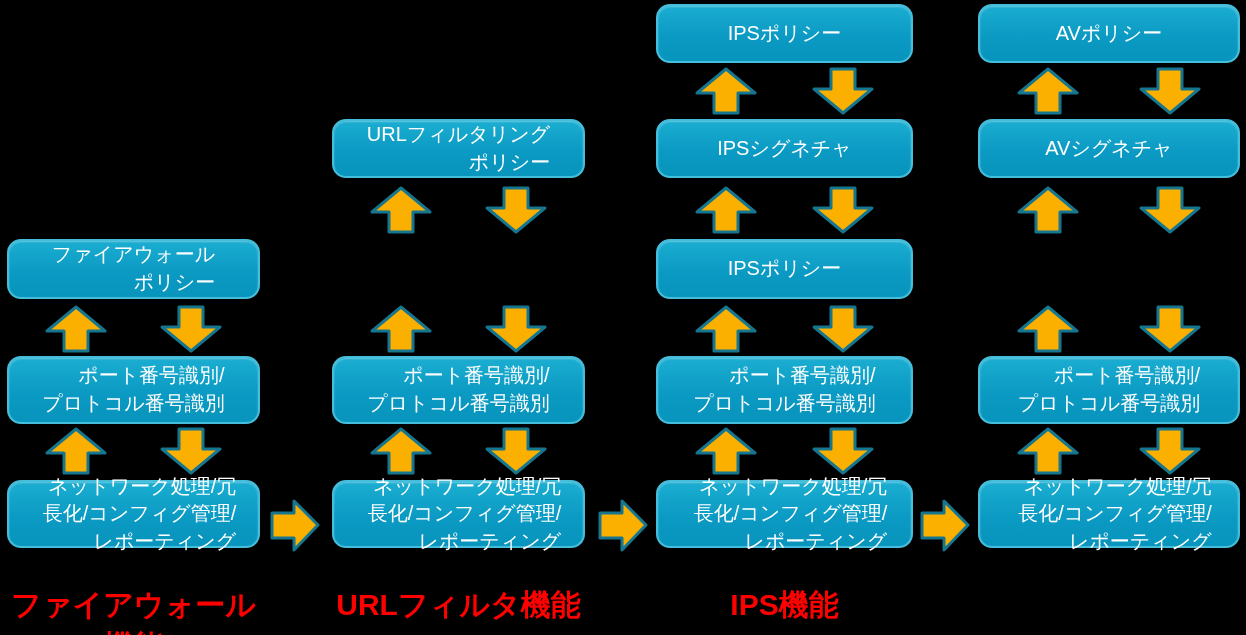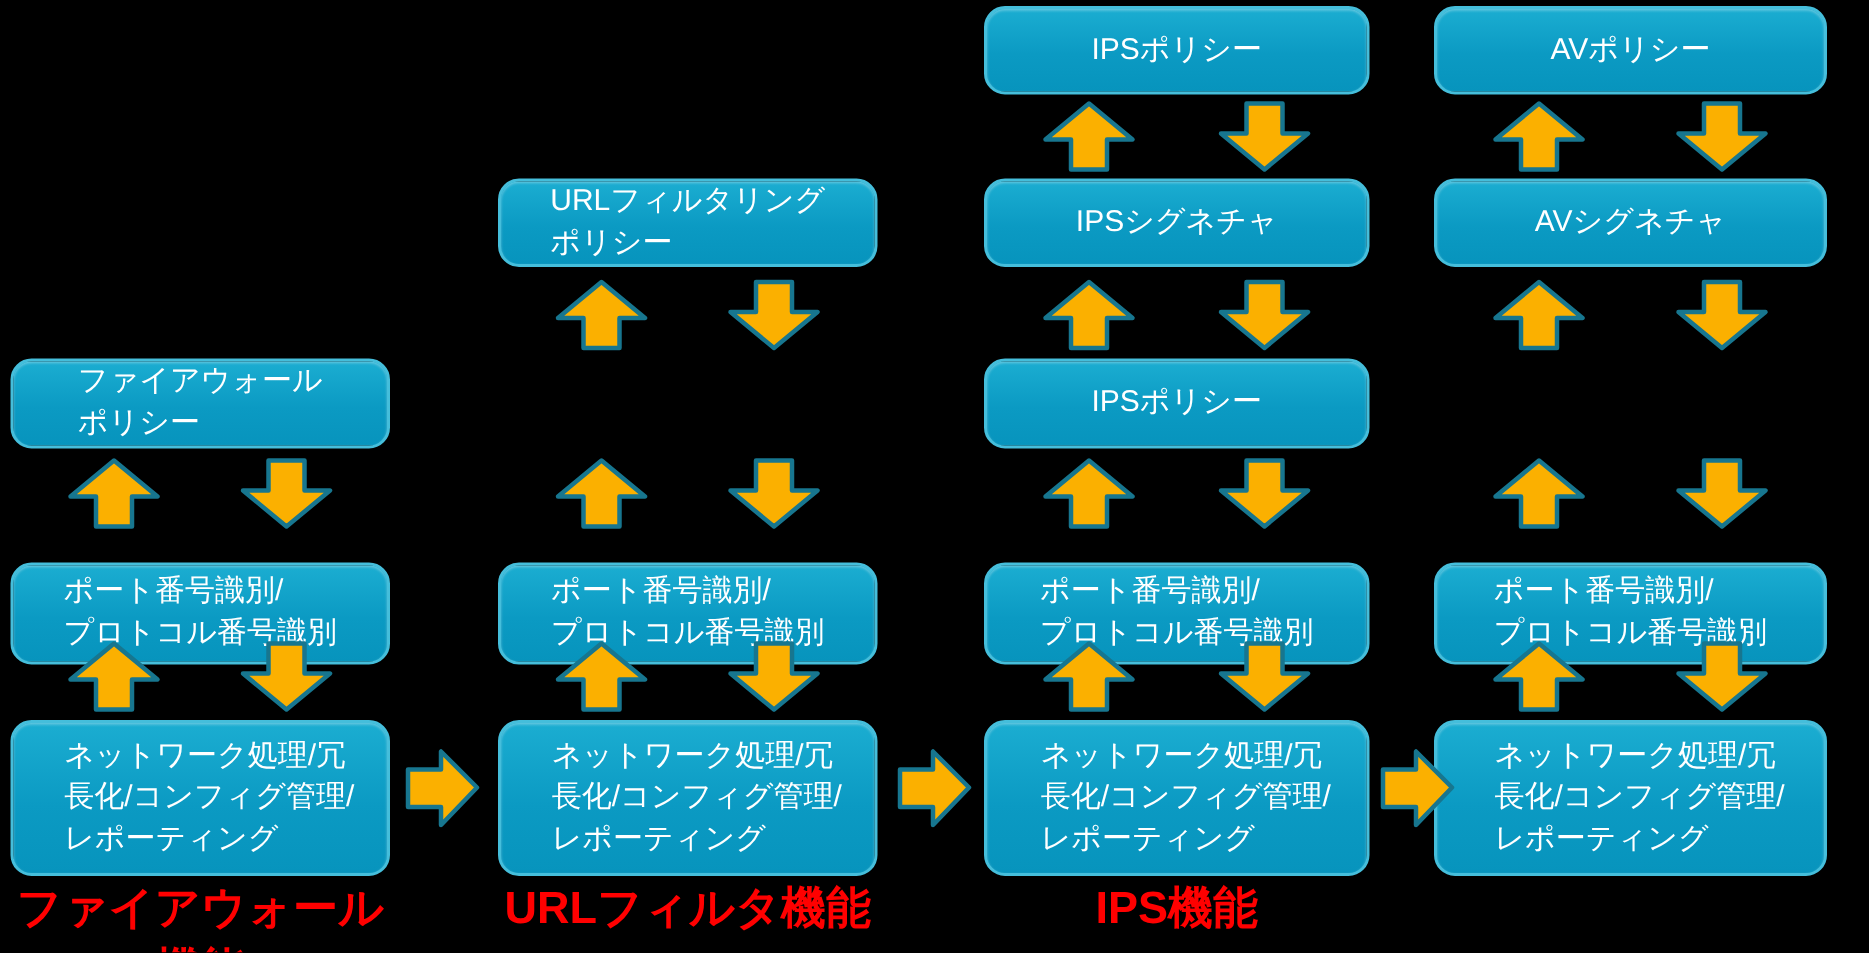--- a/index.html
+++ b/index.html
@@ -4,38 +4,38 @@
 <style>
   html,body{margin:0;padding:0;background:#000;}
   .stage{
     position:relative;width:1246px;height:635px;background:#000000;
     font-family:"Liberation Sans","DejaVu Sans",sans-serif;overflow:hidden;
   }
   .col{position:absolute;top:0;height:635px;}
   .col-1{left:7px;width:253px;}
   .col-2{left:332px;width:253px;}
   .col-3{left:656px;width:257px;}
-  .col-4{left:956px;width:262px;}
+  .col-4{left:978px;width:262px;}
   .box{
     position:absolute;left:0;right:0;
     border-radius:14px;
     background:linear-gradient(180deg,#1badd1 0%,#0b9ac3 55%,#0794bd 100%);
     border:2px solid #45bedb;
     box-shadow:inset 0 1px 2px rgba(255,255,255,.35);
     color:#ffffff;
     display:flex;align-items:center;justify-content:center;
-    text-align:left;white-space:pre-line;
+    text-align:right;white-space:pre-line;
     font-size:20px;line-height:1.38;
     box-sizing:border-box;
   }
   .row-a{top:4px;height:59px;}
   .row-b{top:119px;height:59px;}
   .row-c{top:239px;height:60px;}
-  .row-d{top:356px;height:68px;margin-top:19px;}
-  .row-e{top:480px;height:104px;padding-left:12px;}
+  .row-d{top:356px;height:68px;}
+  .row-e{top:480px;height:68px;padding-left:12px;}
   .gap{position:absolute;left:0;right:0;}
   .gap-ab{top:63px;height:56px;}
   .gap-bc{top:181px;height:58px;}
   .gap-cd{top:301px;height:55px;}
   .gap-de{top:422px;height:58px;}
   .arrow-up{position:absolute;left:15%;top:50%;transform:translateY(-50%);display:block;}
   .arrow-down{position:absolute;right:15%;top:50%;transform:translateY(-50%);display:block;}
   .h-arrow{position:absolute;top:498px;display:block;}
   .h-arrow-1{left:270px;}
   .h-arrow-2{left:598px;}

